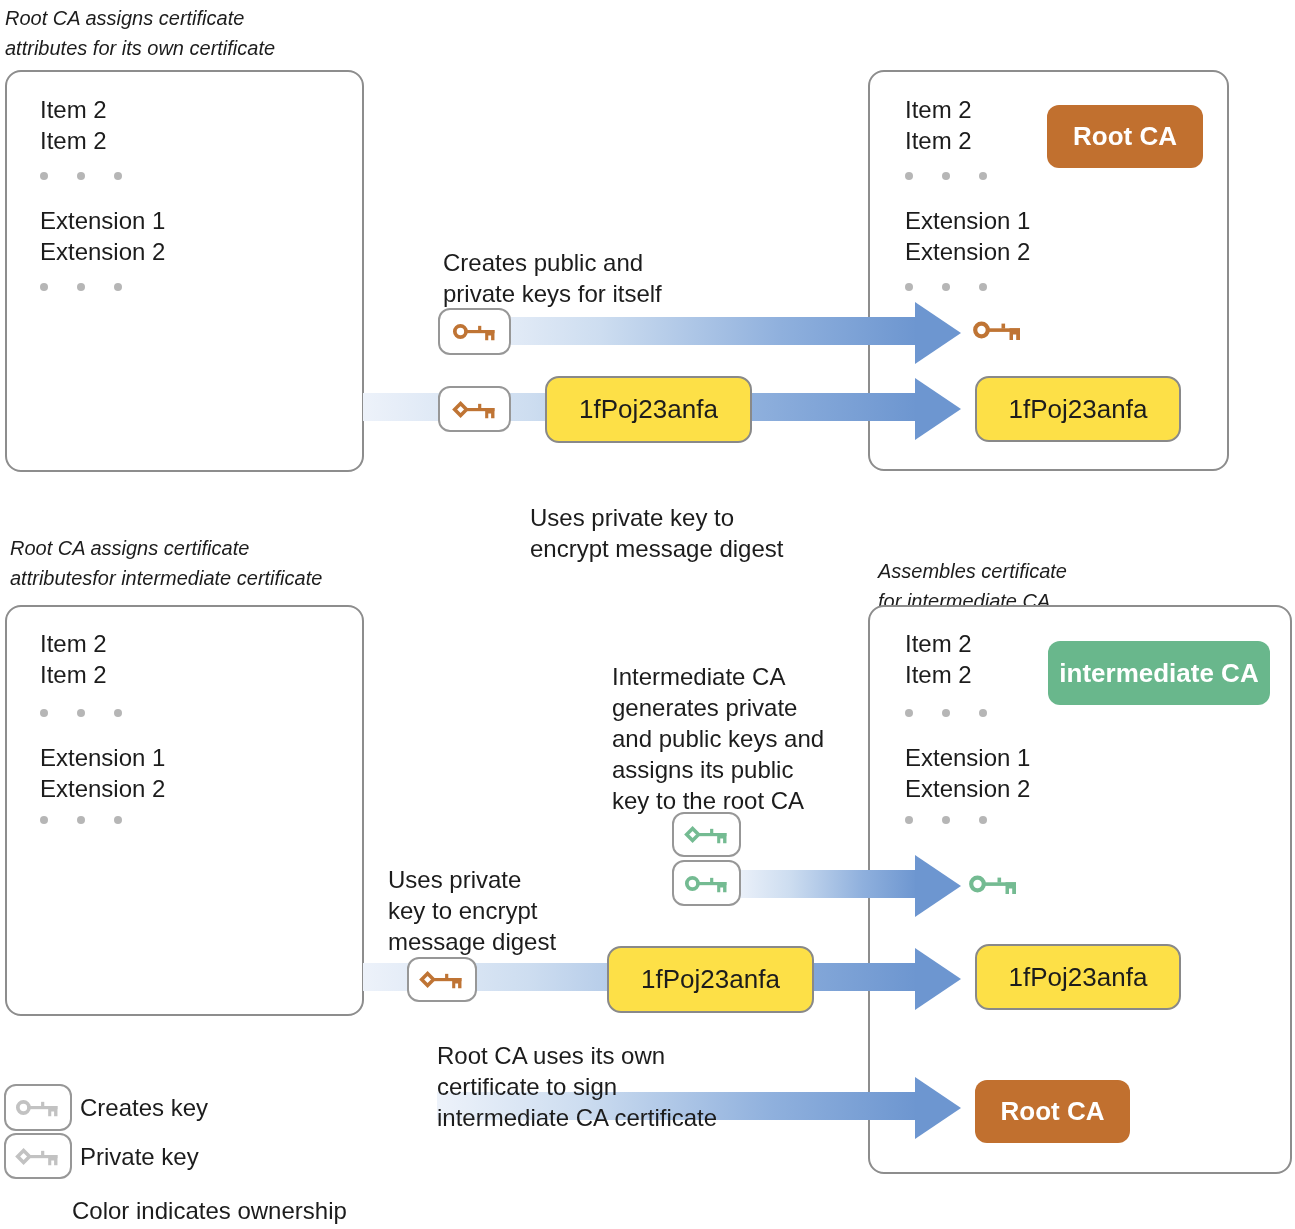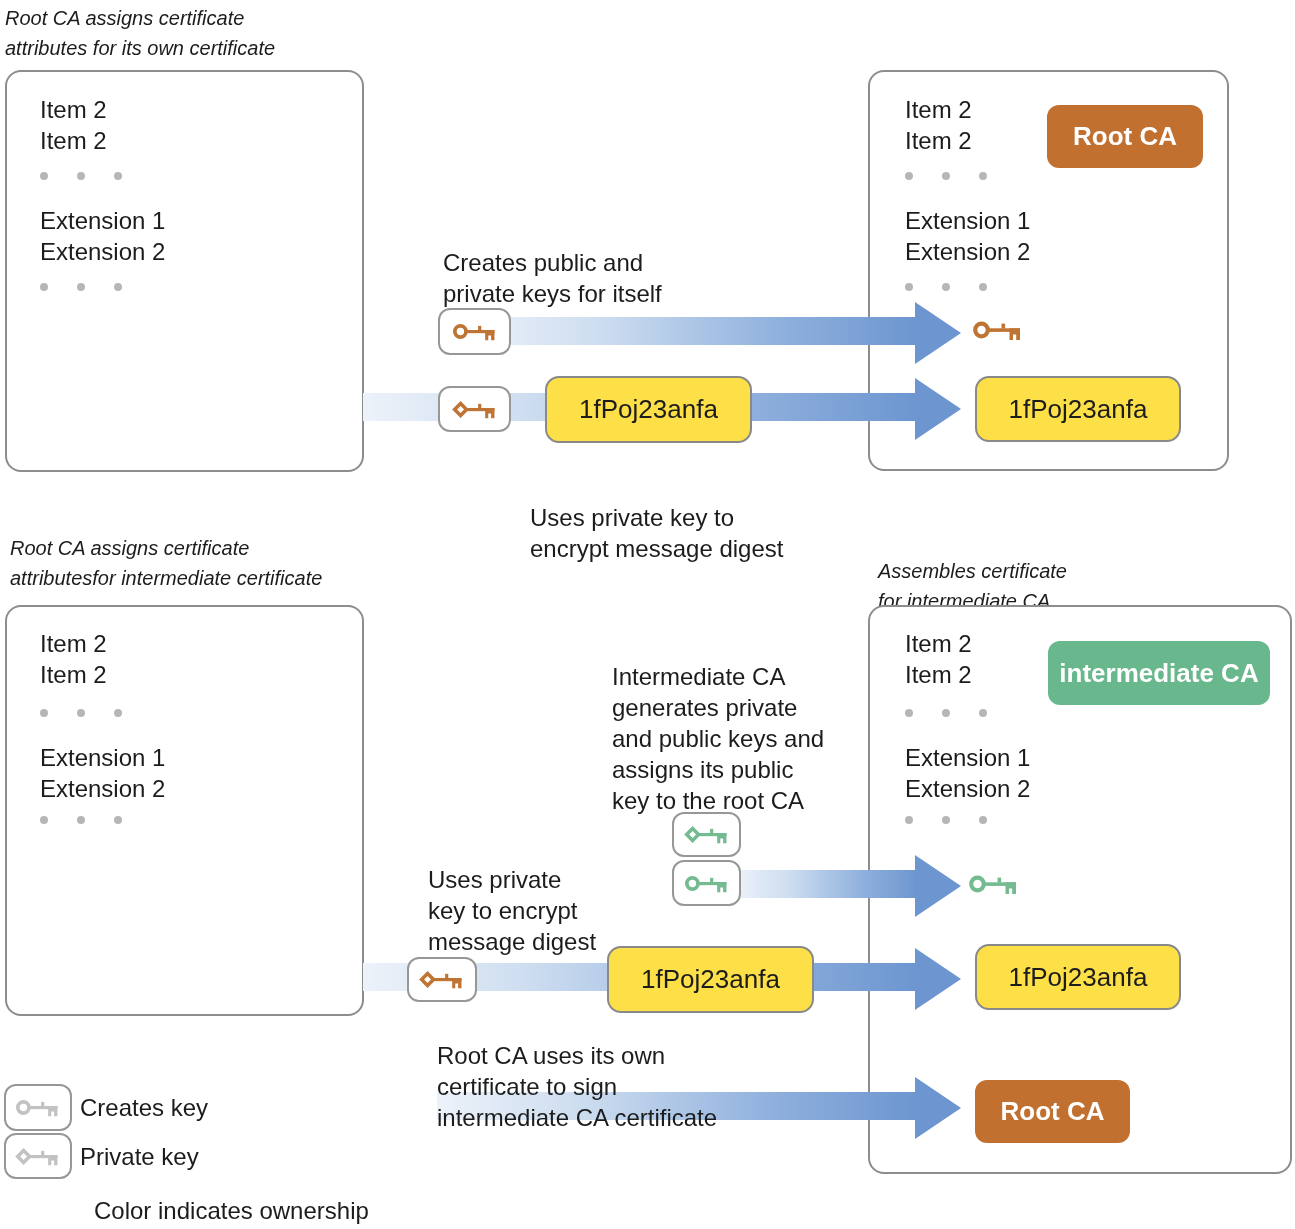--- a/index.html
+++ b/index.html
@@ -203,21 +203,21 @@
       </svg>
   </div>
   <div class="abs abody" style="left:735px;top:870px;width:182px;height:28px;"></div>
   <div class="abs ahead" style="left:915px;top:855px;"></div>
   <div class="abs keybox k-green" style="left:672px;top:860px;width:65px;height:42px;">
     <svg class="key" viewBox="0 0 52 26" width="46">
         <use href="#kpub"></use>
       </svg>
   </div>
 
-  <div class="abs txt z3" style="left:388px;top:864px;margin-left:40px;">
+  <div class="abs txt z3" style="left:388px;top:864px;">
     <div>Uses private</div>
     <div>key to encrypt</div>
     <div>message digest</div>
   </div>
 
   <div class="abs abody" style="left:363px;top:963px;width:554px;height:28px;"></div>
   <div class="abs ahead" style="left:915px;top:948px;"></div>
   <div class="abs keybox k-orange" style="left:407px;top:957px;width:66px;height:41px;">
     <svg class="key" viewBox="0 0 52 26" width="46">
         <use href="#kpriv"></use>
@@ -238,15 +238,15 @@
         <use href="#kpub"></use>
       </svg>
   </div>
   <div class="abs txt z3" style="left:80px;top:1092px;">Creates key</div>
   <div class="abs keybox k-grey" style="left:4px;top:1133px;width:64px;height:42px;">
     <svg class="key" viewBox="0 0 52 26" width="46">
         <use href="#kpriv"></use>
       </svg>
   </div>
   <div class="abs txt z3" style="left:80px;top:1141px;">Private key</div>
-  <div class="abs txt z3" style="left:94px;top:1195px;text-align:right;">Color indicates ownership</div>
+  <div class="abs txt z3" style="left:72px;top:1195px;text-align:right;">Color indicates ownership</div>
 
 </div>
 
 </body></html>

